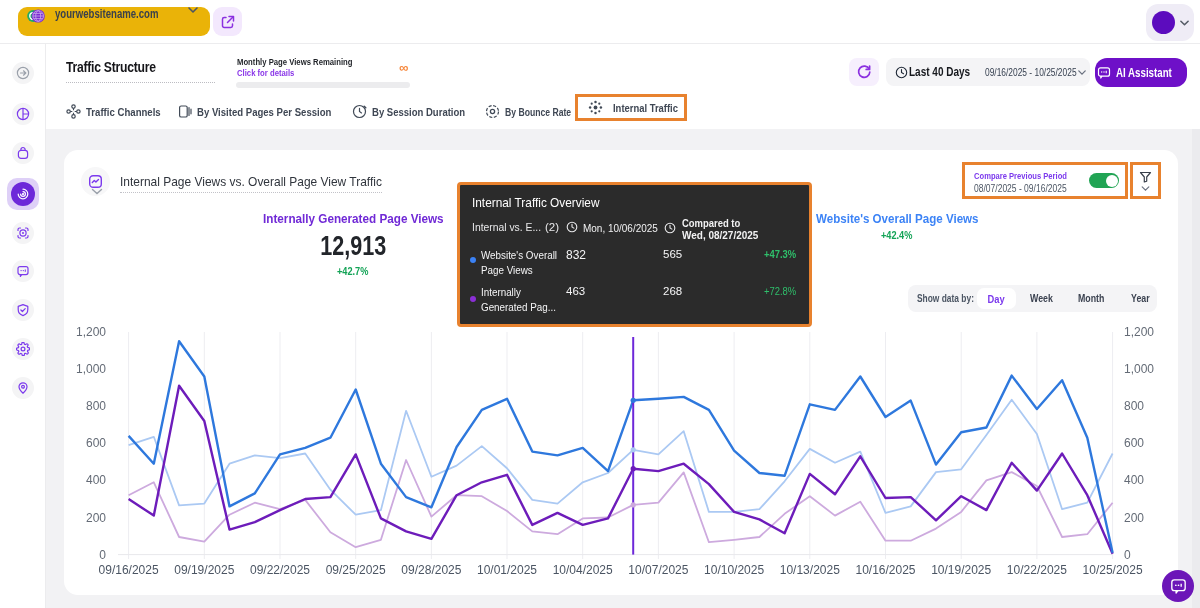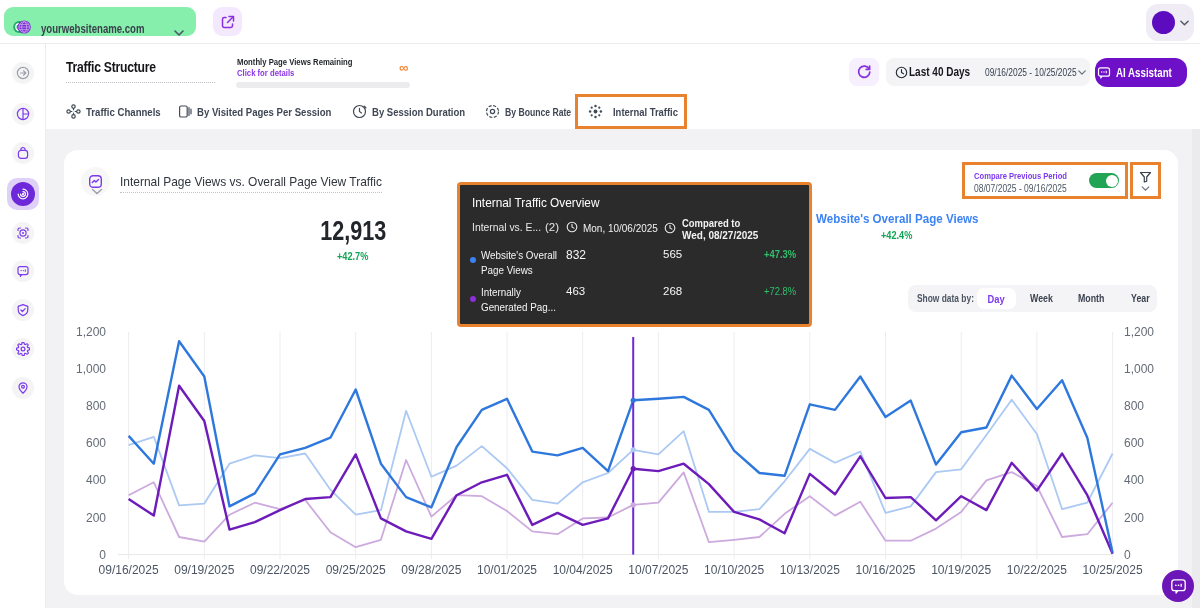--- a/index.html
+++ b/index.html
@@ -1,38 +1,38 @@
 <!DOCTYPE html>
 <html><head>
 <meta charset="utf-8">
 <style>
   * { margin:0; padding:0; box-sizing:border-box; }
   html,body { width:1200px; height:608px; }
   body { font-family:"Liberation Sans", sans-serif; background:#f2f2f4; position:relative; overflow:hidden; }
   .abs { position:absolute; }
   .topbar { left:0; top:0; width:1200px; height:44px; background:#fff; border-bottom:1px solid #ececee; z-index:5; }
-  .sitepill { left:4px; top:7px; width:192px; height:29px; background:#86efac; border-radius:9px; display:flex; align-items:flex-end; z-index:6; }
+  .sitepill { left:18px; top:7px; width:192px; height:29px; background:#eab308; border-radius:9px; display:flex; align-items:flex-start; z-index:6; }
   .extbtn { left:213px; top:7px; width:29px; height:29px; background:#f3e8fd; border-radius:9px; display:flex; align-items:center; justify-content:center; z-index:6; }
   .avpill { left:1146px; top:4px; width:48px; height:37px; background:#efecf6; border-radius:12px; display:flex; align-items:center; z-index:6; }
   .sidebar { left:0; top:44px; width:46px; height:564px; background:#fff; border-right:1px solid #ececee; z-index:4; }
   .sicon { position:absolute; left:12px; width:22px; height:22px; background:#f4f4f5; border-radius:50%; display:flex; align-items:center; justify-content:center; z-index:6; }
   .headwrap { left:46px; top:44px; width:1154px; height:85px; background:#fff; z-index:3; }
   .h1 { left:66px; top:59px; font-size:14px; font-weight:bold; color:#16161a; letter-spacing:-0.3px; z-index:6;}
   .h1line { left:66px; top:82px; width:149px; border-top:1px dotted #bcbcc2; z-index:6;}
   .mpv-t { left:237px; top:57px; white-space:nowrap; font-size:9px; font-weight:bold; color:#1f2227; z-index:6;}
   .mpv-c { left:237px; top:68px; font-size:9px; font-weight:bold; color:#8a36e8; z-index:6;}
   .mpv-bar { left:236px; top:82px; width:174px; height:6px; background:#ececee; border-radius:3px; z-index:6;}
   .mpv-inf { left:399px; top:60px; font-size:13px; font-weight:bold; color:#f6863a; z-index:6;}
   .refbtn { left:849px; top:58px; width:30px; height:28px; background:#f6effd; border-radius:8px; display:flex; align-items:center; justify-content:center; z-index:6;}
   .datepill { left:886px; top:58px; width:204px; height:28px; background:#f4f4f6; border-radius:8px; display:flex; align-items:center; z-index:6; white-space:nowrap;}
   .aibtn { left:1095px; top:58px; width:92px; height:29px; background:#6e10c8; border-radius:12px; display:flex; align-items:center; justify-content:center; z-index:6;}
   .tab { display:flex; align-items:center; font-size:11.5px; font-weight:bold; color:#3f4754; white-space:nowrap; }
   .sx { display:inline-block; transform-origin:0 50%; }
   .tab svg { margin-right:5px; }
-  .tab5box { left:575px; top:94px; width:112px; height:35px; border:3px solid #e8822e; background:#fff; display:flex; align-items:center; justify-content:center; z-index:7;}
+  .tab5box { left:575px; top:94px; width:112px; height:27px; border:3px solid #e8822e; background:#fff; display:flex; align-items:center; justify-content:center; z-index:7;}
   .card { left:64px; top:150px; width:1114px; height:445px; background:#fff; border-radius:14px; z-index:2; }
   .scrollbar { left:1192px; top:44px; width:8px; height:564px; background:#ebebee; z-index:1;}
   .chipicon { left:81px; top:167px; width:29px; height:29px; background:#f7f7f8; border-radius:50%; display:flex; align-items:center; justify-content:center; z-index:6;}
   .ctitle { left:120px; top:174px; width:262px; font-size:13px; color:#30353d; border-bottom:1px dotted #c2c2c8; padding-bottom:3px; z-index:6; white-space:nowrap;}
   .cmpbox { left:962px; top:162px; width:166px; height:37px; border:3px solid #e8822e; background:#fff; z-index:8;}
   .fltbox { left:1130px; top:162px; width:31px; height:37px; border:3px solid #e8822e; background:#fff; display:flex; flex-direction:column; align-items:center; justify-content:center; z-index:8;}
   .cmp-t { left:974px; top:170px; font-size:9.5px; font-weight:bold; color:#7c3aed; z-index:9;}
   .cmp-d { left:974px; top:181.5px; font-size:10.5px; color:#4b5563; z-index:9;}
   .toggle { left:1089px; top:173px; width:30px; height:15px; background:#21a454; border-radius:8px; z-index:9;}
   .knob { position:absolute; right:1.5px; top:1.5px; width:12px; height:12px; background:#fff; border-radius:50%; }
@@ -284,20 +284,21 @@
 <div class="abs fltbox">
   <svg width="13" height="12" viewBox="0 0 13 12">
       <path d="M1.5 1.5h10L7.7 6v4.2L5.3 11V6z" stroke="#3a414c" stroke-width="1.2" fill="none" stroke-linejoin="round"></path>
     </svg>
   <svg width="9" height="5" viewBox="0 0 10 6" style="margin-top:3px">
       <path d="M1 1l4 4 4-4" stroke="#6b7280" stroke-width="1.4" fill="none" stroke-linecap="round"></path>
     </svg>
 </div>
 
 <div class="abs stat" style="left:233px;top:211px;width:240px">
+  <div class="lbl" style="color:#7029d6"><span class="sx" style="transform:scaleX(0.9);transform-origin:50% 50%">Internally Generated Page Views</span></div>
   <div class="num"><span class="sx" style="transform:scaleX(0.8);transform-origin:50% 50%">12,913</span></div>
   <div class="pct"><span class="sx" style="transform:scaleX(0.8);transform-origin:50% 50%">+42.7%</span></div>
 </div>
 <div class="abs stat" style="left:777px;top:211px;width:240px">
   <div class="lbl" style="color:#3c83f6"><span class="sx" style="transform:scaleX(0.89);transform-origin:50% 50%">Website's Overall Page Views</span></div>
   <div class="pct"><span class="sx" style="transform:scaleX(0.8);transform-origin:50% 50%">+42.4%</span></div>
 </div>
 <div class="abs showby">
   <span class="sx" style="position:absolute;left:9px;top:7px;color:#4b5563;font-size:10.5px;font-weight:bold;transform:scaleX(0.8)">Show data by:</span>
   <div class="daypill" style="position:absolute;left:69px;top:3px;width:39px">

